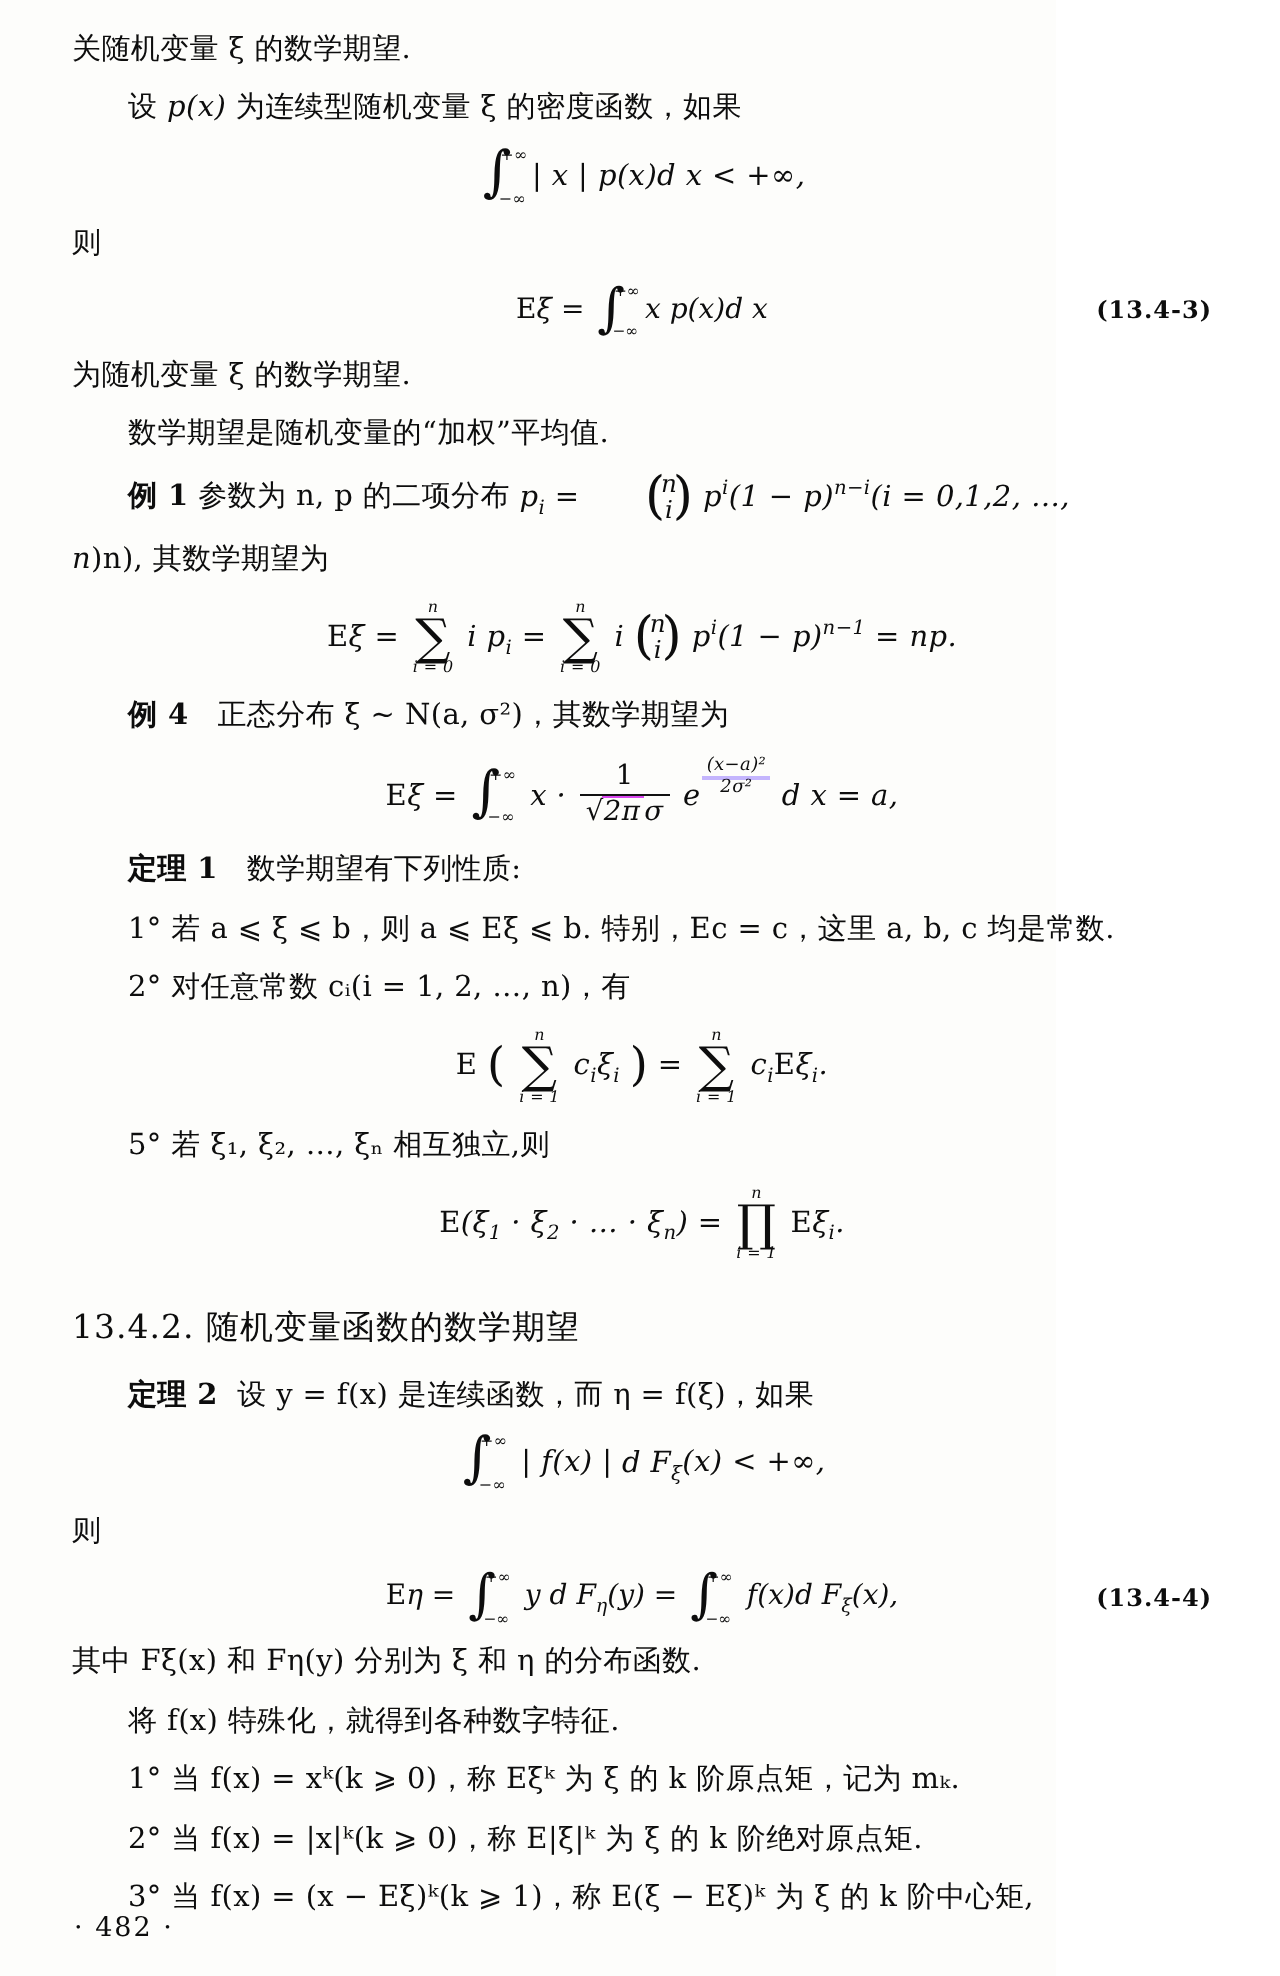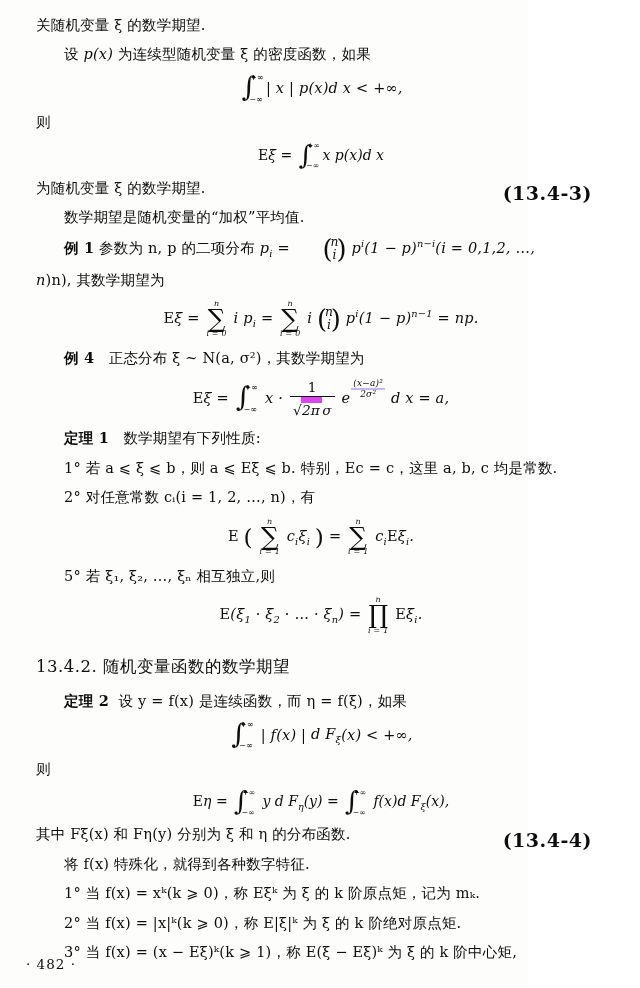--- a/index.html
+++ b/index.html
@@ -49,39 +49,38 @@
   .eq-row {
     position: relative;
     margin: 10px 0 10px 0;
   }
   .eq-row .eq {
     text-align: center;
     font-size: 14px;
   }
   .eq-row .tag {
     position: absolute;
-    right: 14px;
+    right: 0;
     top: 50%;
     transform: translateY(-50%);
     font-weight: bold;
-    font-size: 19px;
+    font-size: 12px;
     letter-spacing: 0.5px;
-    margin-top: 38px;
   }
   .bold {
     font-weight: bold;
   }
   .heading {
     font-size: 16.5px;
     margin: 20px 0 10px 0;
     letter-spacing: 0.5px;
   }
   .footer {
     position: absolute;
-    left: 26px;
+    left: 37px;
     bottom: 16px;
     font-size: 13.5px;
     letter-spacing: 1px;
   }
   
   .math {
     font-family: "DejaVu Serif", "Liberation Serif", serif;
     font-style: italic;
   }
   .upr { font-style: normal; }
@@ -196,21 +195,21 @@
   }
   .expfrac .den { display: block; padding: 0 2px; }
   .paren-big {
     font-size: 1.6em;
     font-style: normal;
     vertical-align: middle;
     line-height: 0.8;
   }
   .sqrt {
     display: inline-block;
-    border-top: 6px solid #d946ef;
+    border-top: 1px solid #d946ef;
     padding: 0 2px 0 1px;
     margin-left: -1px;
   }
   .nowrap { white-space: nowrap; }
 </style>
 </head>
 <body>
 
 <div class="page">
   <div class="content">

